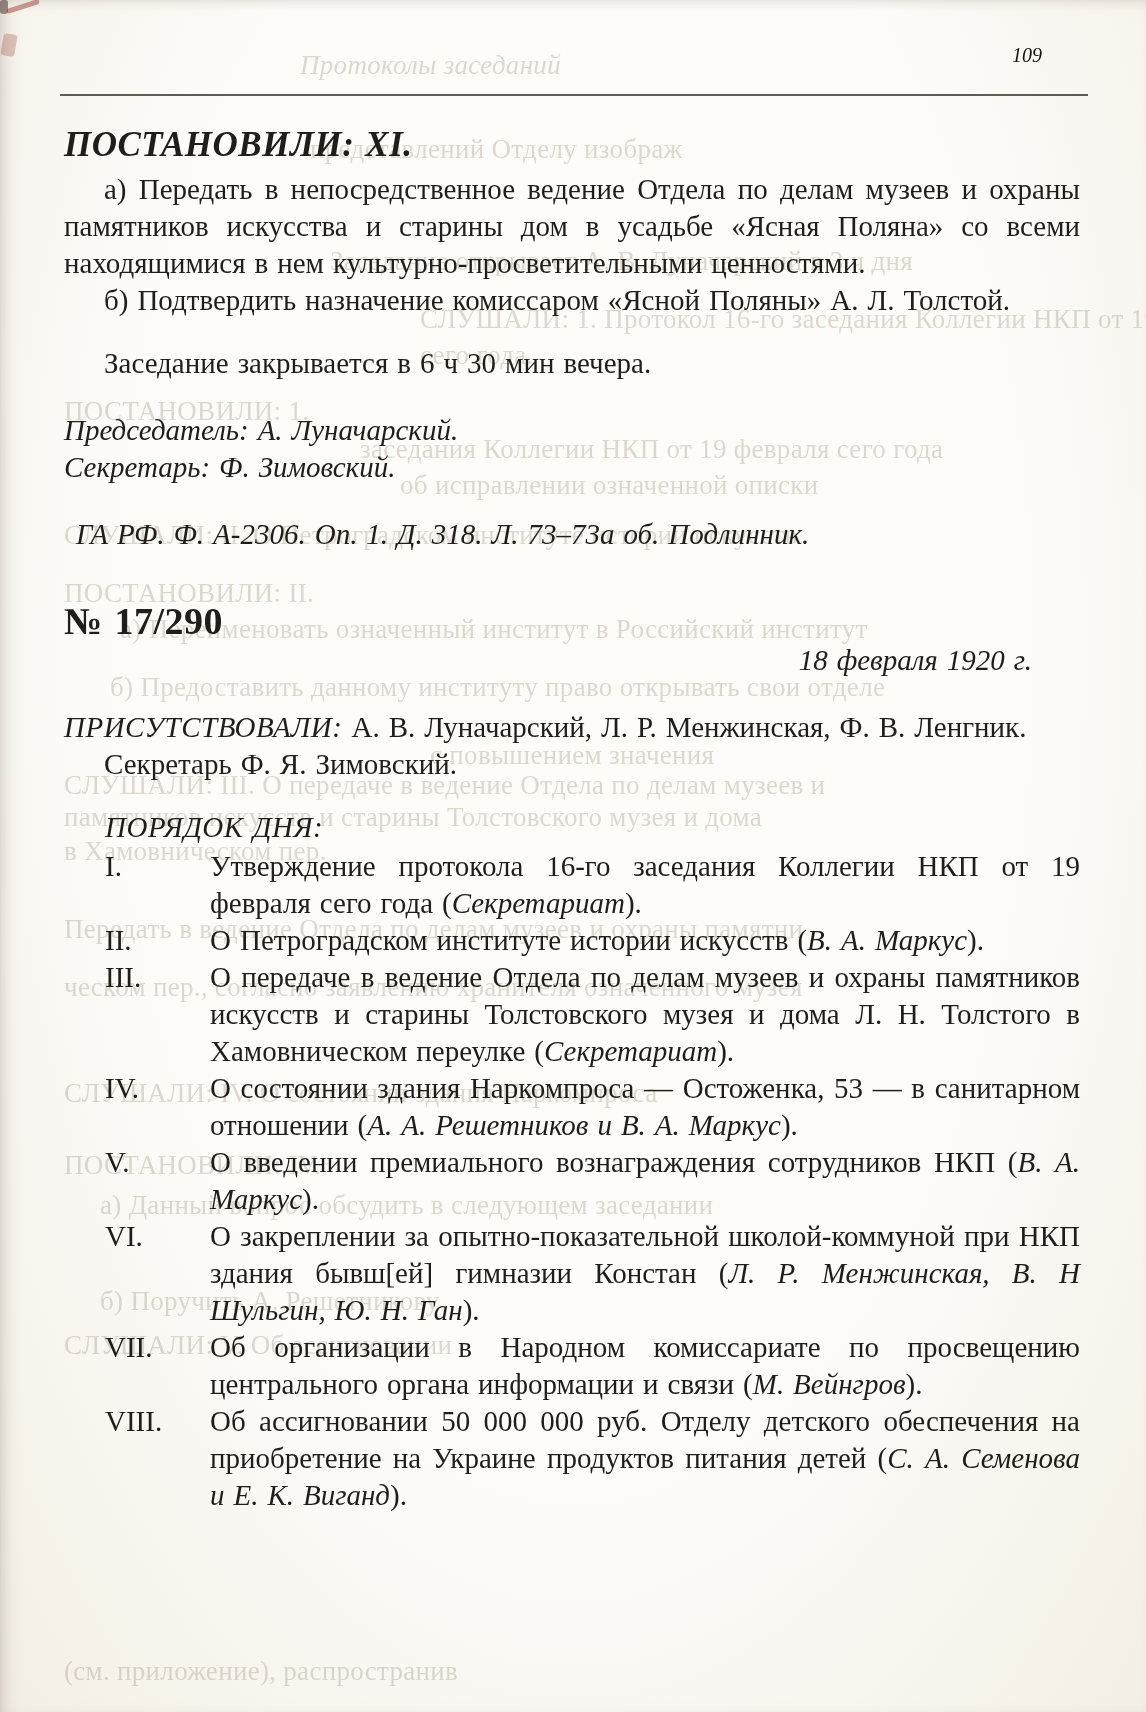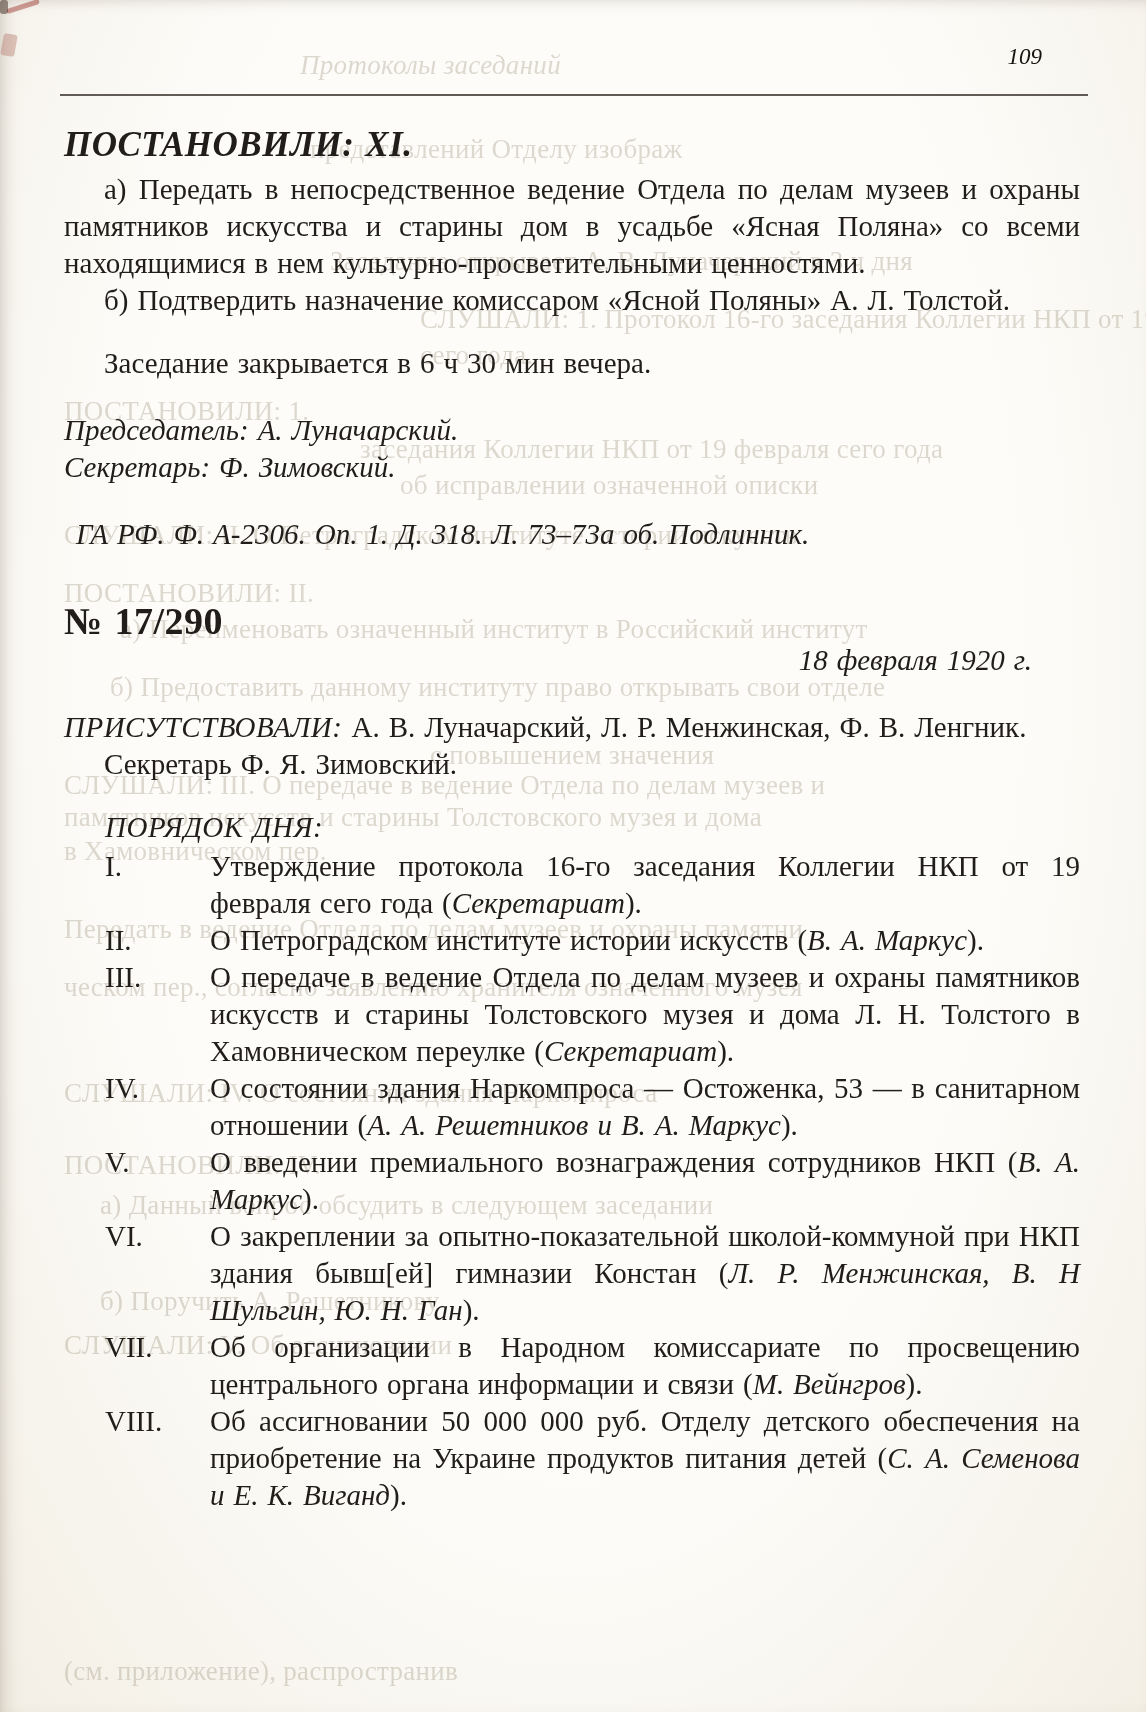--- a/index.html
+++ b/index.html
@@ -32,21 +32,21 @@
     font-size:27px;
     color:#93876f;
     opacity:.30;
     filter:blur(0.7px);
     letter-spacing:.3px;
   }
   .ghost.it { font-style:italic; }
   
   .pagenum {
     position:absolute; top:44px; right:104px; z-index:2;
-    font-style:italic; font-size:23px; color:#17140f;
+    font-style:italic; font-size:20px; color:#17140f;
   }
   .toprule {
     position:absolute; top:94px; left:60px; right:58px; z-index:2;
     height:2px; background:#45413a; opacity:.85;
   }
   
   .content {
     position:relative; z-index:2;
     padding:126px 66px 0 64px;
     font-size:29px; line-height:37px;

